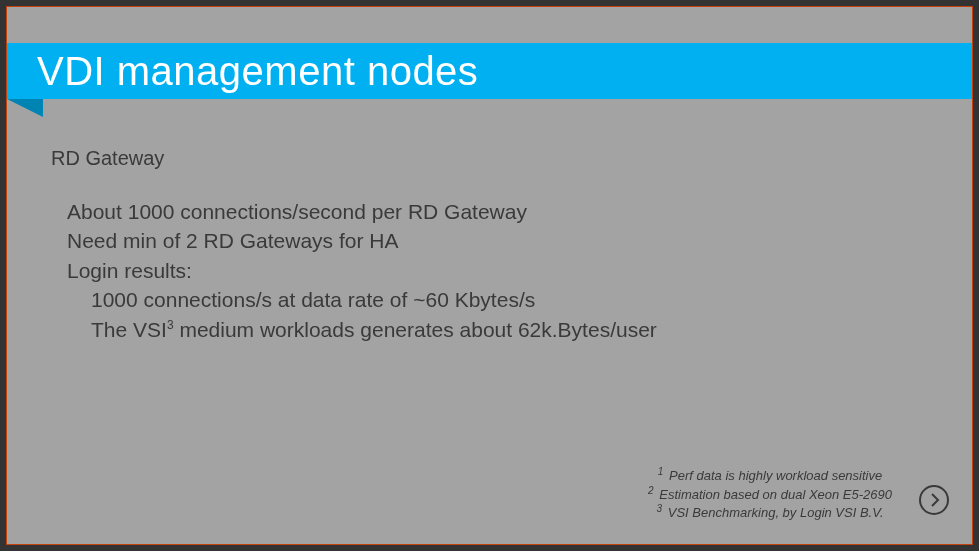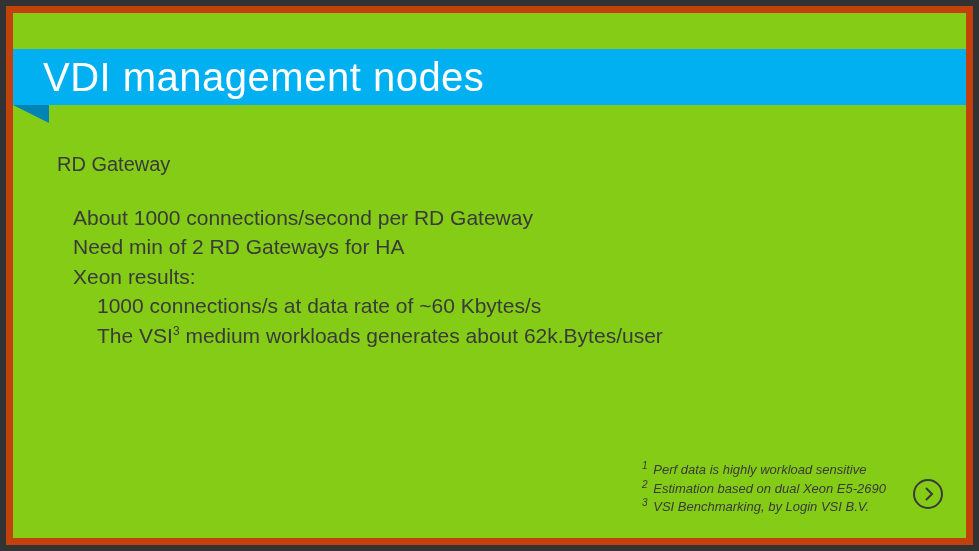--- a/index.html
+++ b/index.html
@@ -1,21 +1,21 @@
 <!DOCTYPE html>
 <html><head>
 <meta charset="utf-8">
 <style>
   * { margin: 0; padding: 0; box-sizing: border-box; }
   html, body { width: 979px; height: 551px; font-family: "Segoe UI Light", "Segoe UI", Arial, sans-serif; background: #333; overflow: hidden; }
   .slide {
     position: absolute;
     top: 6px; left: 6px; right: 6px; bottom: 6px;
-    background: #84cc16;
-    border: 7px solid #c2410c;
+    background: #a3a3a3;
+    border: 1px solid #c2410c;
   }
   .title-bar {
     position: absolute;
     top: 36px; left: 0; right: 0;
     height: 56px;
     background: #00b0f0;
     display: flex;
     align-items: center;
   }
   .title-bar::after{
@@ -58,21 +58,21 @@
     font-family: "Segoe UI", Arial, sans-serif;
   }
   .body-block .indent { padding-left: 24px; }
   .body-block sup { font-size: 12px; }
   .footnotes {
     position: absolute;
     bottom: 22px; right: 80px;
     font-size: 13px;
     font-style: italic;
     color: #3a3a3a;
-    text-align: left;
+    text-align: center;
     line-height: 1.25;
     font-family: "Segoe UI", Arial, sans-serif;
   }
   .footnotes .fn { display: block; white-space: nowrap; }
   .footnotes sup { font-size: 10px; font-style: italic; margin-right:2px;}
   .nav-icon {
     position: absolute;
     bottom: 28px; right: 22px;
     width: 32px; height: 32px;
     color: #3a3a3a;
@@ -87,21 +87,21 @@
   <div class="title-bar">
     <div class="title-text">VDI management nodes</div>
   </div>
 
 
   <div class="section-head">RD Gateway</div>
 
   <div class="body-block">
     <div>About 1000 connections/second per RD Gateway</div>
     <div>Need min of 2 RD Gateways for HA</div>
-    <div>Xeon results:</div>
+    <div>Login results:</div>
     <div class="indent">1000 connections/s at data rate of ~60 Kbytes/s</div>
     <div class="indent">
       <span>The VSI</span><sup>3</sup><span> medium workloads generates about 62k.Bytes/user</span>
     </div>
   </div>
 
   <div class="footnotes">
     <span class="fn"><sup>1</sup> <span>Perf data is highly workload sensitive</span></span>
     <span class="fn"><sup>2</sup> <span>Estimation based on dual Xeon E5-2690</span></span>
     <span class="fn"><sup>3</sup> <span>VSI Benchmarking, by Login VSI B.V.</span></span>

